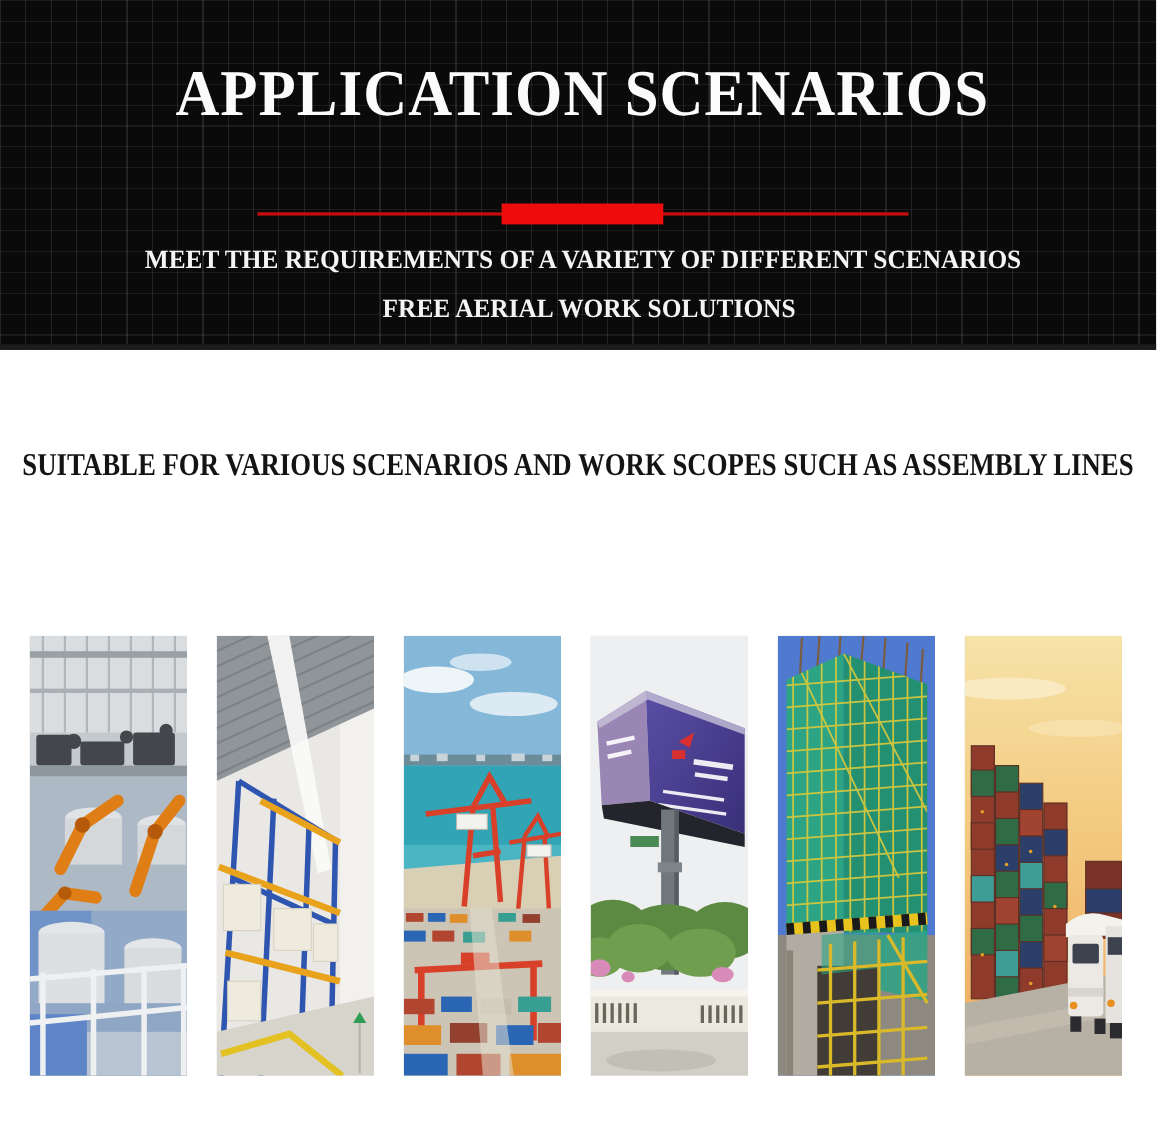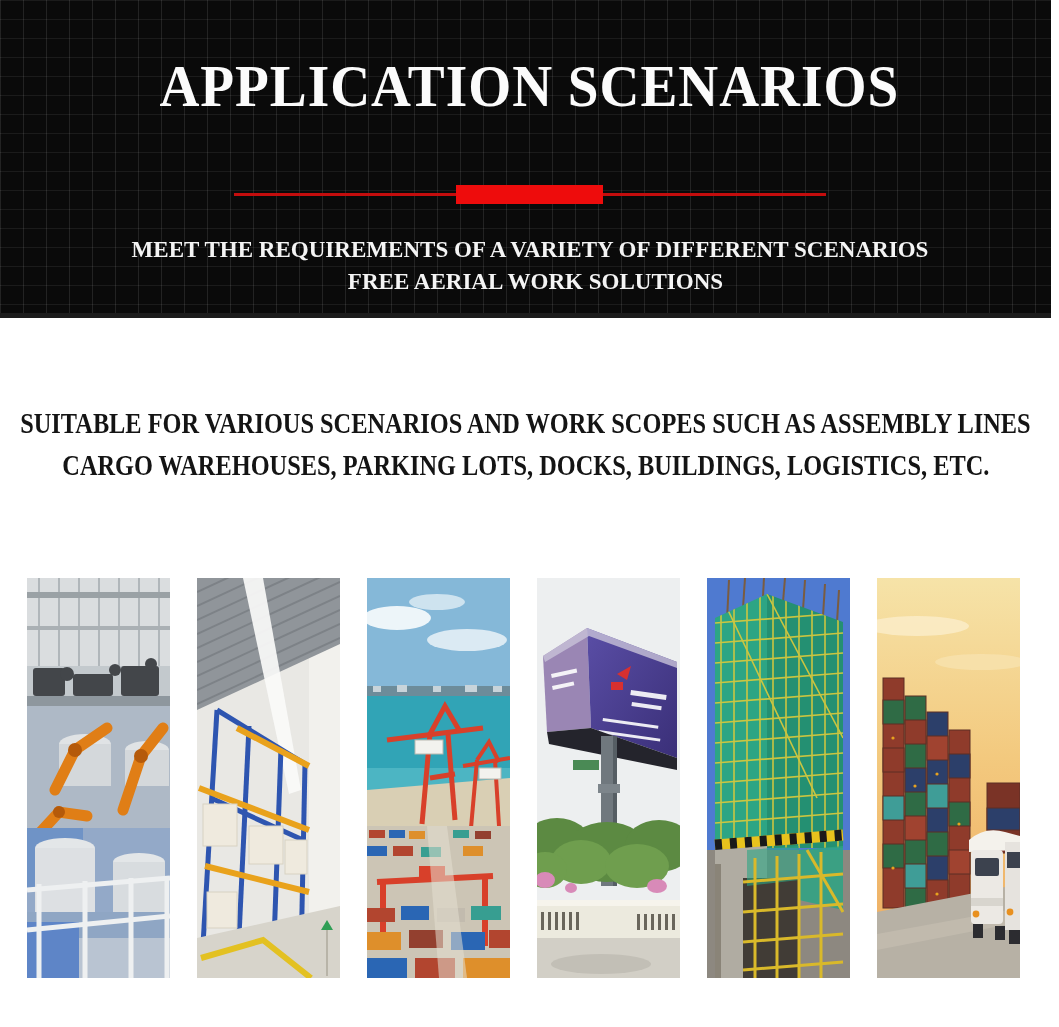--- a/index.html
+++ b/index.html
@@ -13,21 +13,21 @@
       repeating-linear-gradient(to bottom, rgba(255,255,255,0.07) 0 1px, transparent 1px 19px);}
   .hero:after{content:"";position:absolute;left:0;bottom:0;width:100%;height:5px;background:#1c1c1c;}
   .center-row{position:absolute;left:0;width:100%;display:flex;justify-content:center;}
   .hero-title{top:56px;}
   .hero-title span{display:inline-block;white-space:nowrap;color:#fbfbfb;font-weight:700;
       font-size:57px;line-height:60px;letter-spacing:1px;transform:scale(0.97,1.04);}
   .divider{top:185px;height:19px;align-items:center;}
   .divider .line{position:absolute;top:8px;left:50%;transform:translateX(-50%);
       width:592px;height:3px;background:#c40d0d;}
   .divider .bar{position:relative;width:147px;height:19px;background:#ee0c0c;}
-  .tagline1{top:224px;margin-top:12px;}
+  .tagline1{top:224px;}
   .tagline2{top:268px;padding-left:6px;}
   .tagline1 span,.tagline2 span{display:inline-block;white-space:nowrap;color:#f4f4f4;
       font-weight:700;font-size:24px;line-height:26px;transform:scaleX(0.96);}
 
   
   .intro1{top:408px;align-items:flex-end;}
   .intro2{top:450px;}
   .intro1 span,.intro2 span{display:inline-block;white-space:nowrap;color:#141414;
       font-weight:700;font-size:29px;line-height:30px;transform:scaleX(0.84);}
 
@@ -53,23 +53,20 @@
     <div class="center-row tagline1">
       <span>MEET THE REQUIREMENTS OF A VARIETY OF DIFFERENT SCENARIOS</span>
     </div>
     <div class="center-row tagline2">
       <span>FREE AERIAL WORK SOLUTIONS</span>
     </div>
   </div>
 
   <div class="center-row intro1">
     <span>SUITABLE FOR VARIOUS SCENARIOS AND WORK SCOPES SUCH AS ASSEMBLY LINES</span>
-  </div>
-  <div class="center-row intro2">
-    <span>CARGO WAREHOUSES, PARKING LOTS, DOCKS, BUILDINGS, LOGISTICS, ETC.</span>
   </div>
 
   <div class="gallery">
 
     <div class="photo" role="img" aria-label="Robotic assembly line with orange industrial robot arms in a factory">
       <svg viewBox="0 0 143 400" preserveAspectRatio="none">
         <rect width="143" height="400" fill="#c3c9cd"></rect>
         <rect width="143" height="88" fill="#dadddf"></rect>
         <g stroke="#b0b6ba" stroke-width="2">
           <line x1="12" y1="0" x2="12" y2="88"></line>

